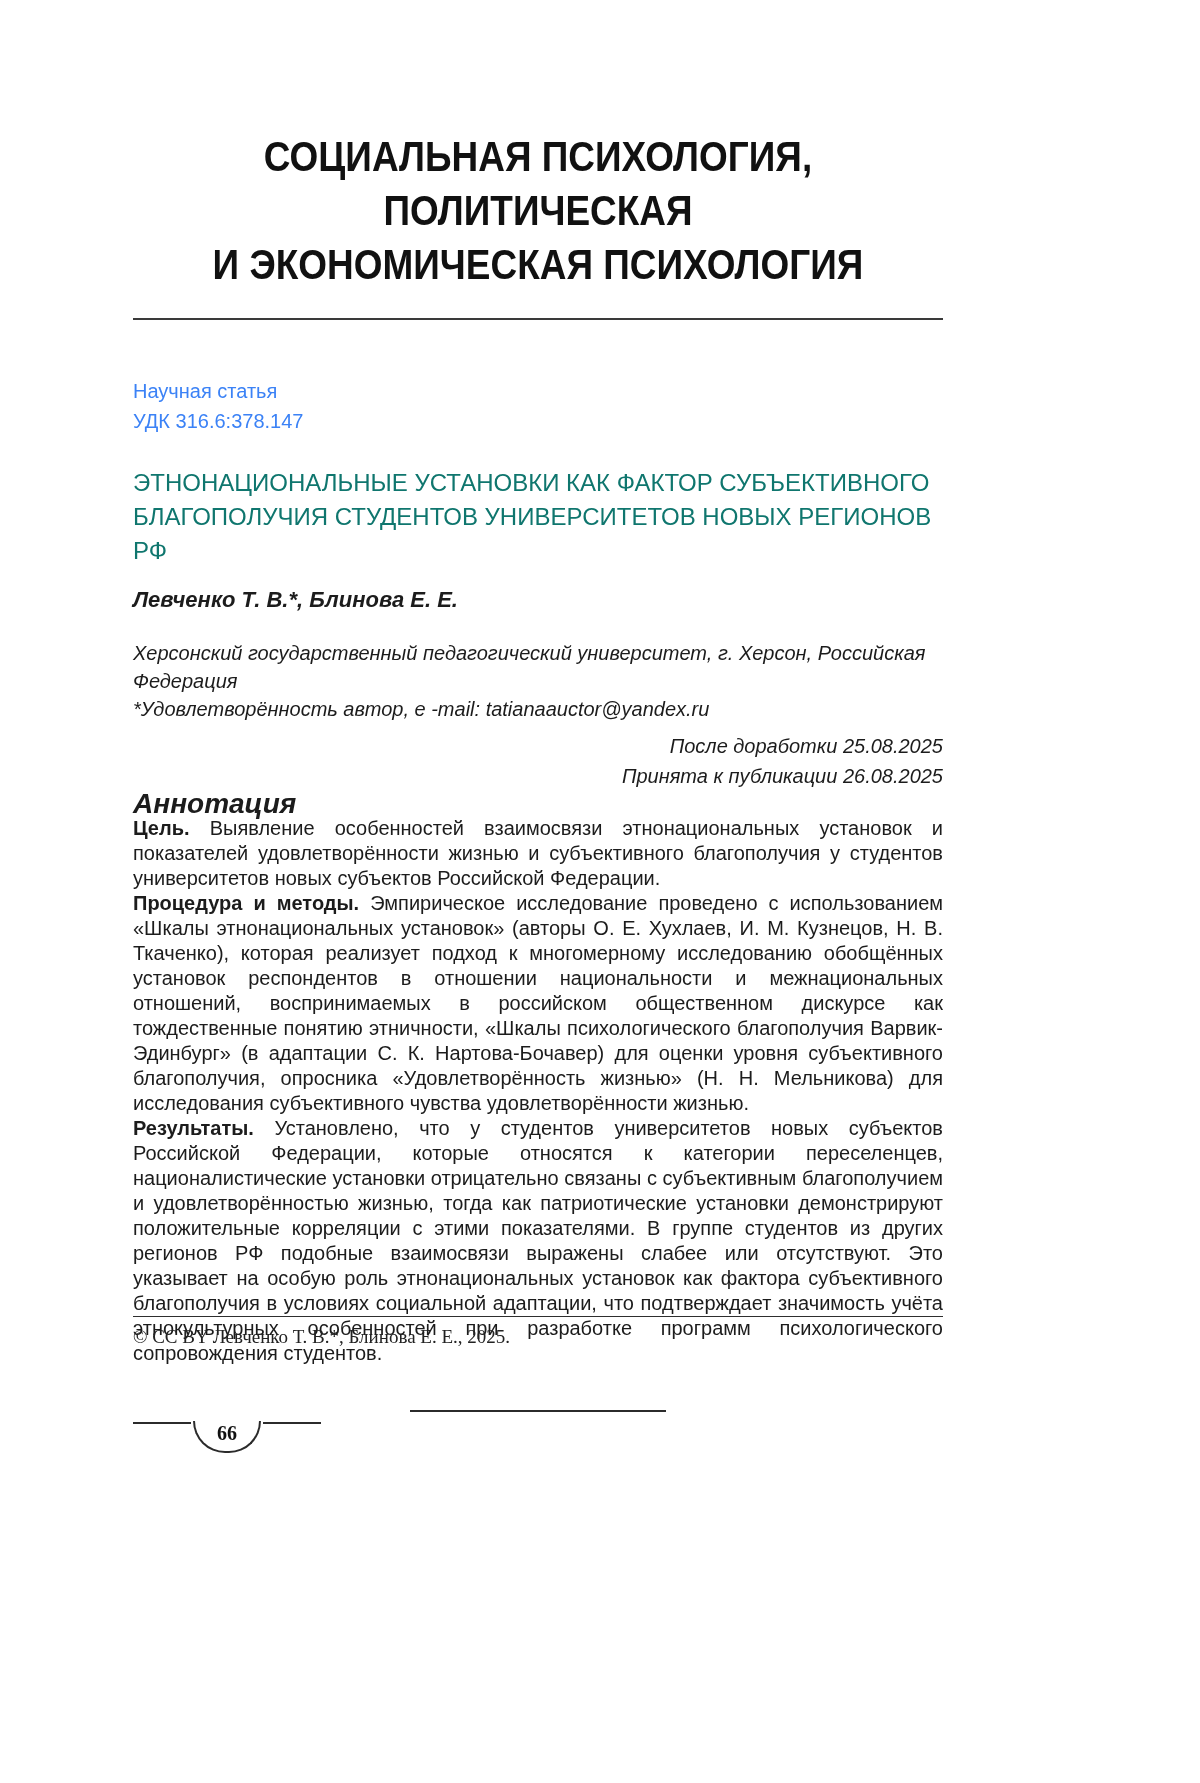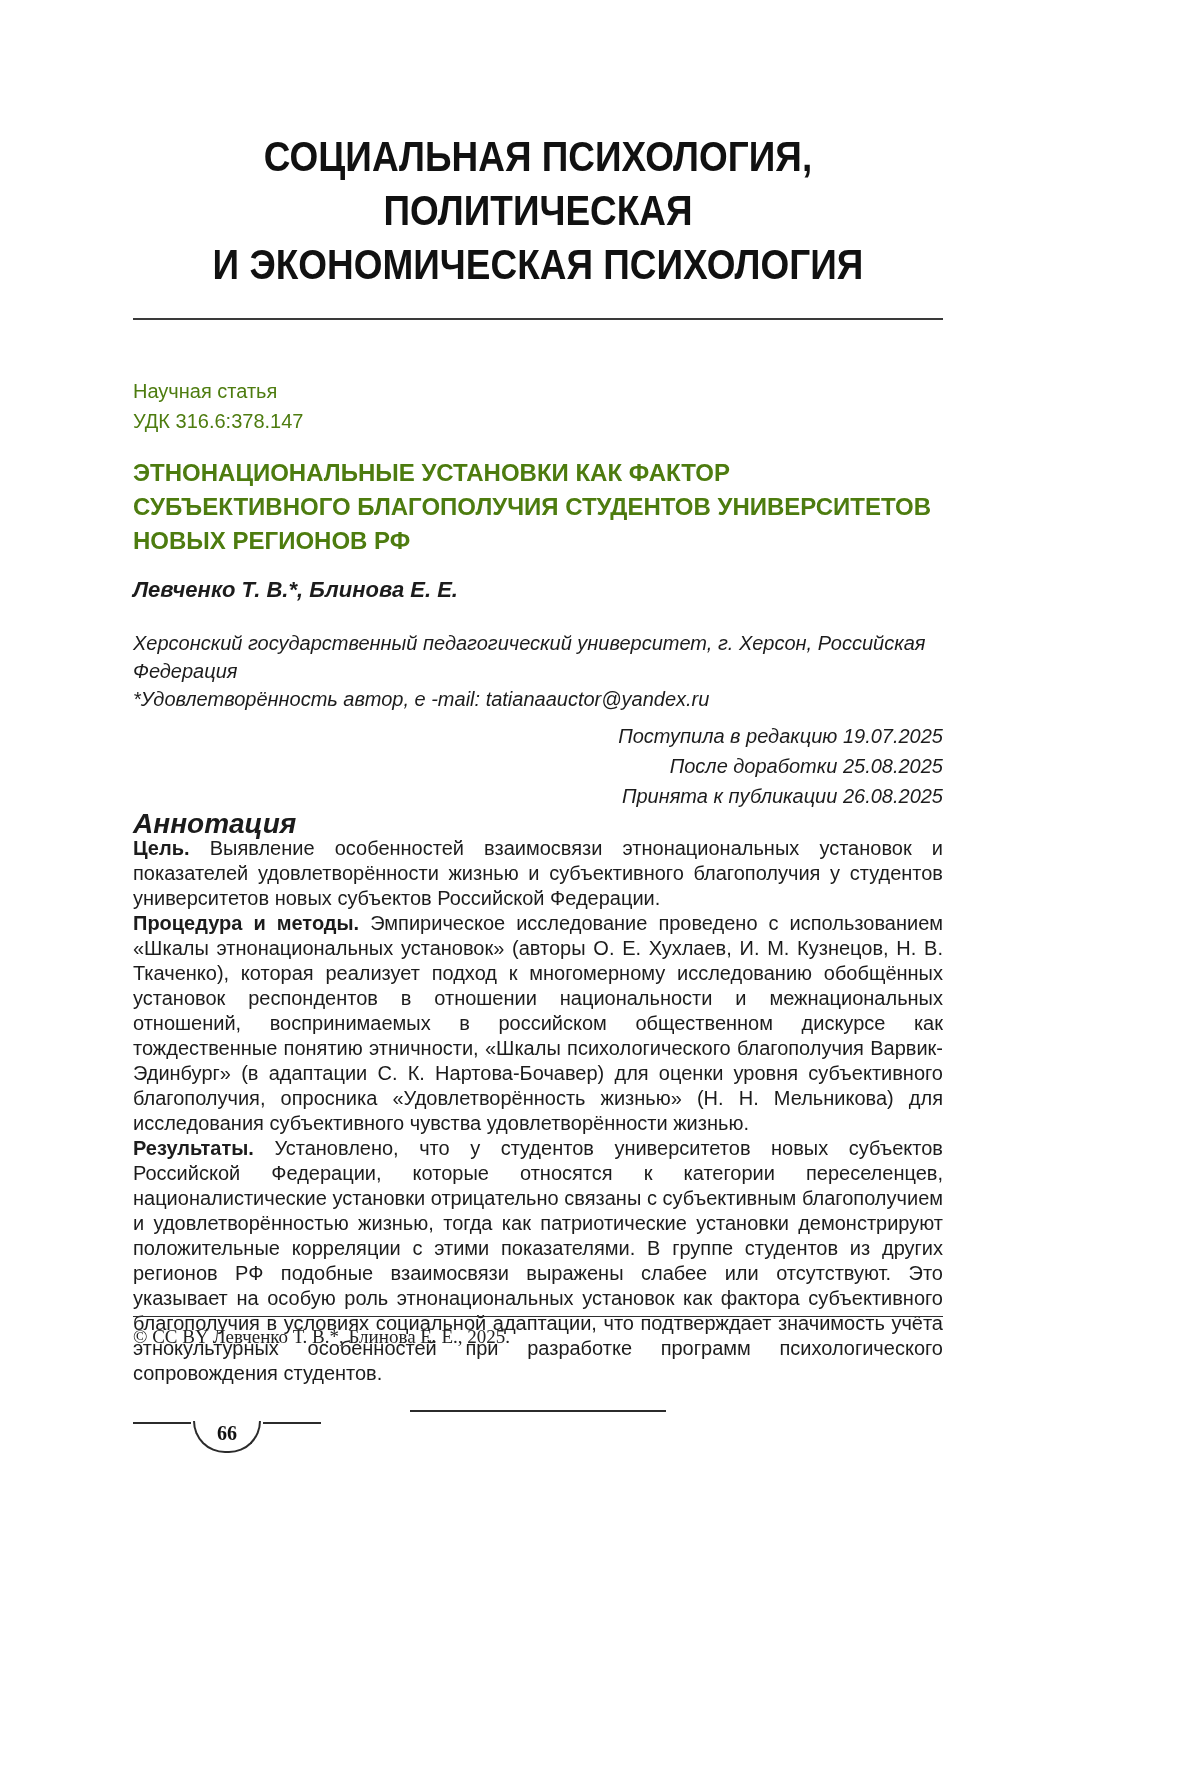--- a/index.html
+++ b/index.html
@@ -29,28 +29,28 @@
   }
   .title-rule{
     margin-top:26px;
     border-top:2px solid #3a3a3a;
     height:0;
   }
   .meta{
     margin-top:56px;
     font-size:20px;
     line-height:30px;
-    color:#4d7c0f;
+    color:#3b82f6;
   }
   .article-title{
-    margin-top:20px;
-    font-weight:700;
+    margin-top:30px;
+    font-weight:400;
     font-size:24px;
     line-height:34px;
-    color:#4d7c0f;
+    color:#0f766e;
   }
   .authors{
     margin-top:18px;
     font-weight:700;
     font-style:italic;
     font-size:22px;
     line-height:28px;
   }
   .affiliation{
     margin-top:25px;
@@ -148,21 +148,20 @@
     <div class="article-title">ЭТНОНАЦИОНАЛЬНЫЕ УСТАНОВКИ КАК ФАКТОР СУБЪЕКТИВНОГО БЛАГОПОЛУЧИЯ СТУДЕНТОВ УНИВЕРСИТЕТОВ НОВЫХ РЕГИОНОВ РФ</div>
 
     <div class="authors">Левченко Т. В.*, Блинова Е. Е.</div>
 
     <div class="affiliation">
       <div>Херсонский государственный педагогический университет, г. Херсон, Российская Федерация</div>
       <div>*Удовлетворённость автор, e -mail: tatianaauctor@yandex.ru</div>
     </div>
 
     <div class="dates">
-      <div>Поступила в редакцию 19.07.2025</div>
       <div>После доработки 25.08.2025</div>
       <div>Принята к публикации 26.08.2025</div>
     </div>
 
     <div class="abstract-heading">Аннотация</div>
 
     <p class="para"><b class="plabel">Цель.</b> <span>Выявление особенностей взаимосвязи этнонациональных установок и показателей удовлетворённости жизнью и субъективного благополучия у студентов университетов новых субъектов Российской Федерации.</span></p>
 
     <p class="para"><b class="plabel">Процедура и методы.</b> <span>Эмпирическое исследование проведено с использованием «Шкалы этнонациональных установок» (авторы О. Е. Хухлаев, И. М. Кузнецов, Н. В. Ткаченко), которая реализует подход к многомерному исследованию обобщённых установок респондентов в отношении национальности и межнациональных отношений, воспринимаемых в российском общественном дискурсе как тождественные понятию этничности, «Шкалы психологического благополучия Варвик-Эдинбург» (в адаптации С. К. Нартова-Бочавер) для оценки уровня субъективного благополучия, опросника «Удовлетворённость жизнью» (Н. Н. Мельникова) для исследования субъективного чувства удовлетворённости жизнью.</span></p>
 

